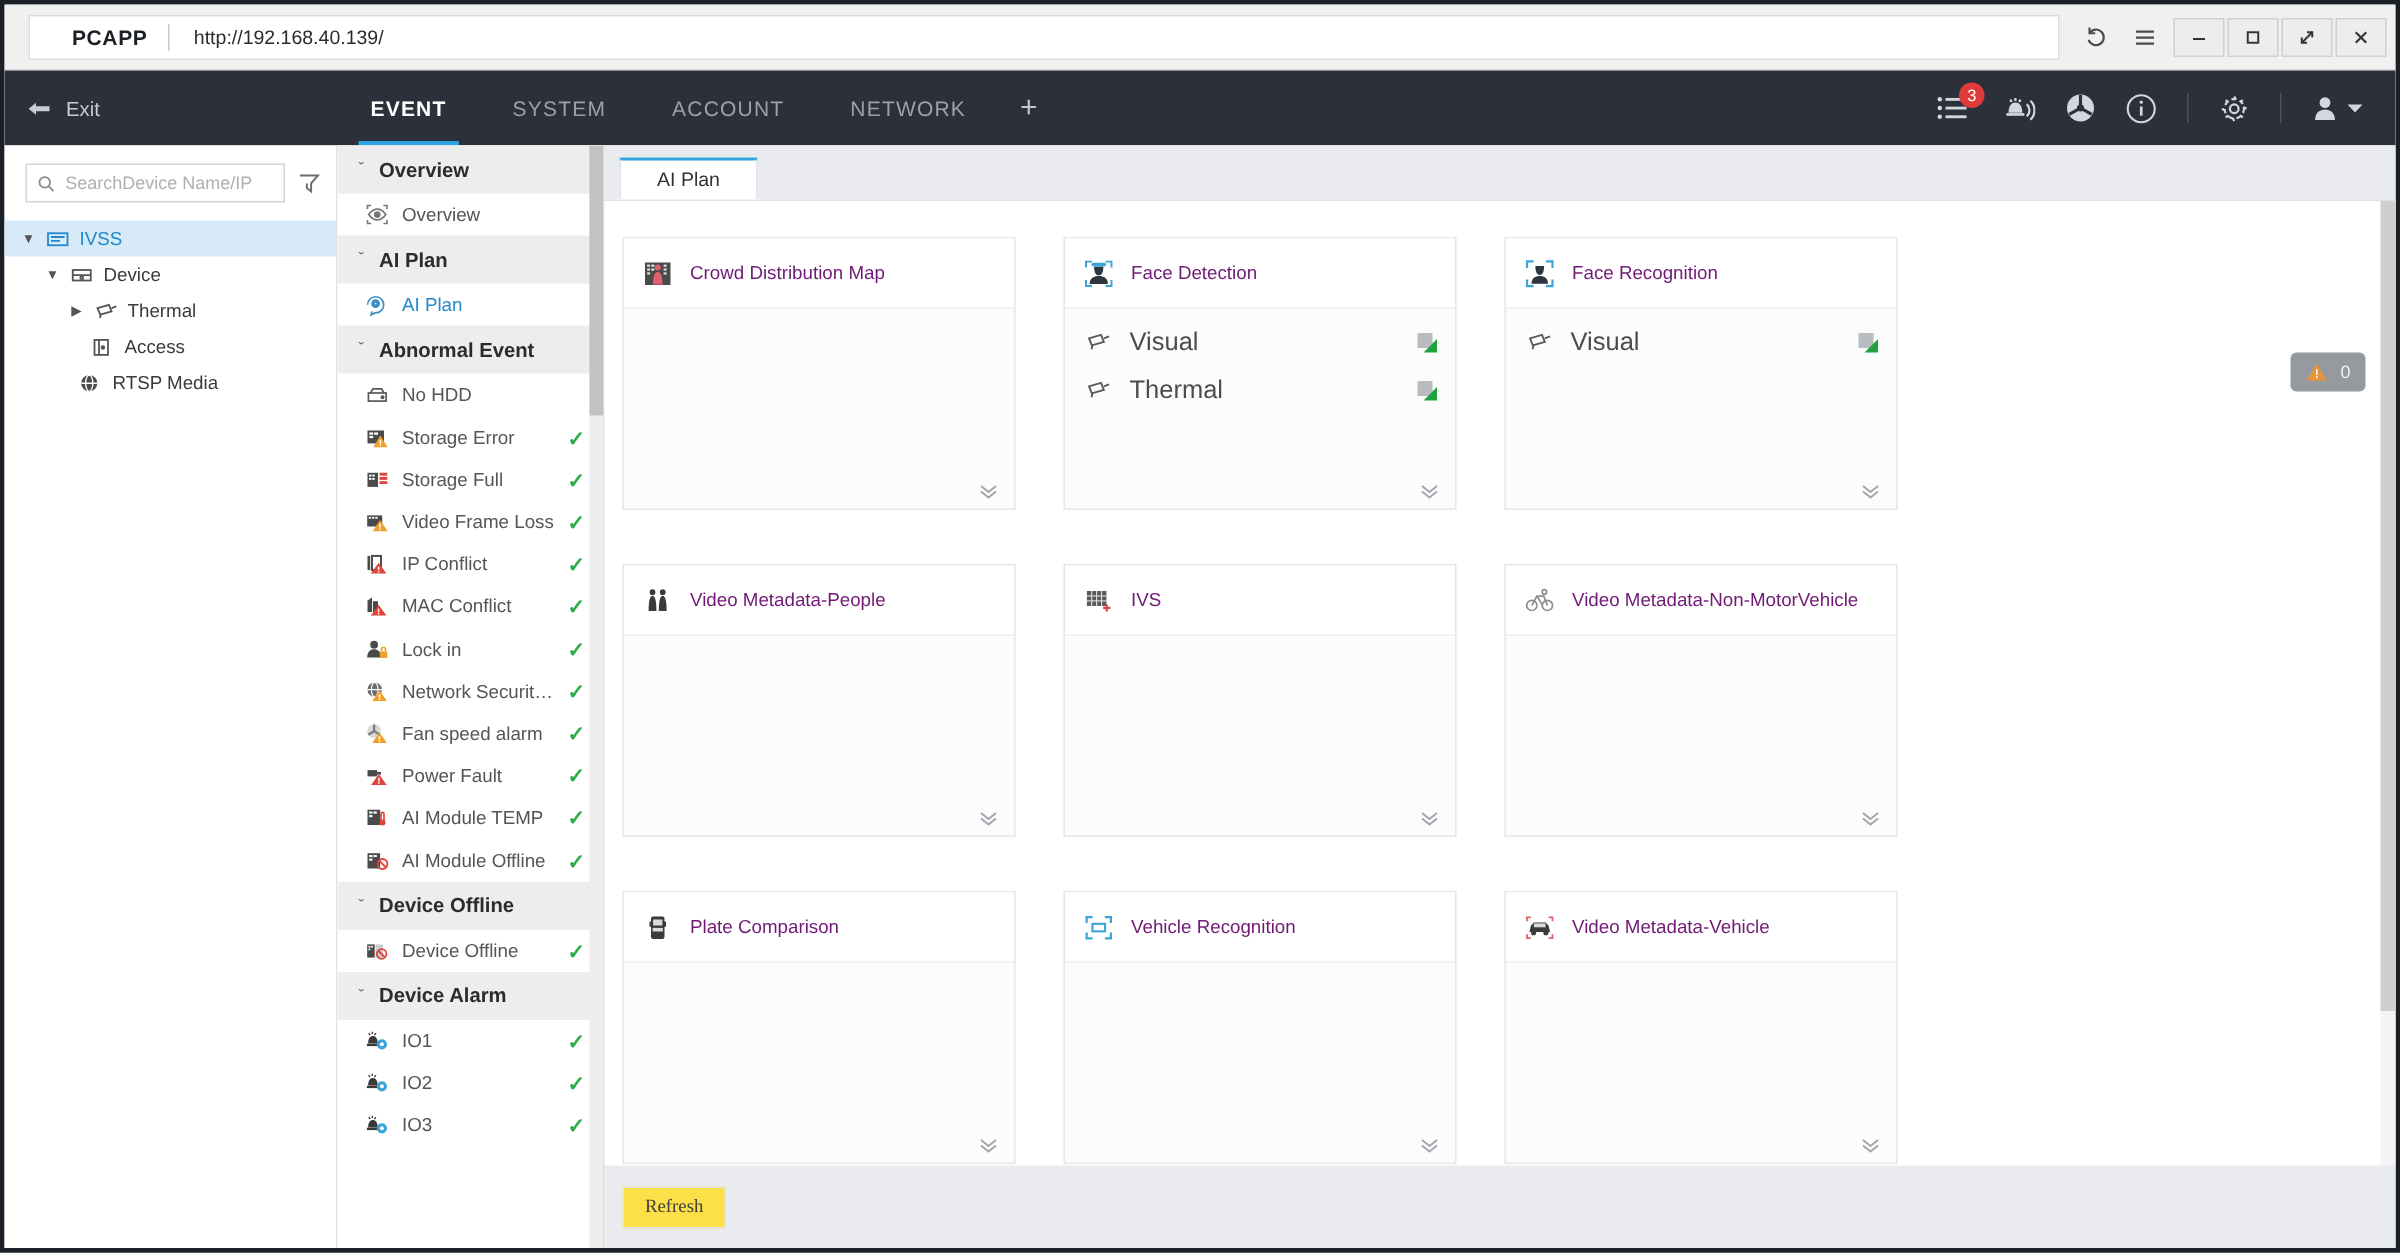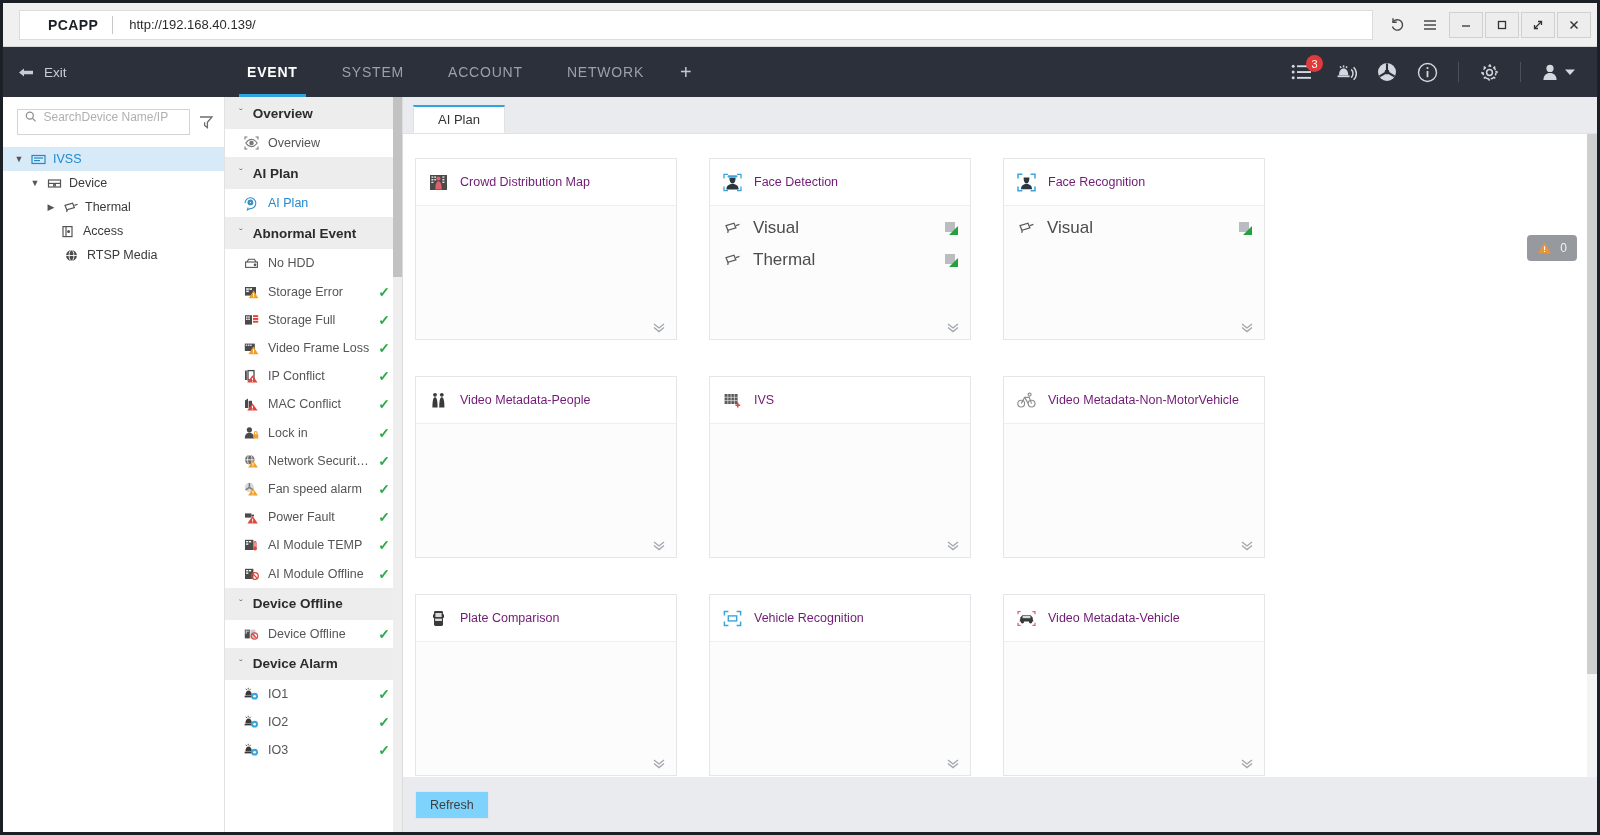--- a/index.html
+++ b/index.html
@@ -101,21 +101,21 @@
 
   
   .devpanel {
     width: 222px; background: #ffffff;
     display: flex; flex-direction: column;
     border-right: 1px solid #e2e2e2;
   }
   .searchrow { display: flex; align-items: center; padding: 12px 10px 10px 14px; gap: 8px; }
   .searchbox {
     flex: 1; height: 26px; border: 1px solid #d4d4d4; background: #fff;
-    display: flex; align-items: flex-start; gap: 7px; padding: 0 7px;
+    display: flex; align-items: center; gap: 7px; padding: 0 7px;
   }
   .searchbox input {
     border: 0; outline: 0; font-size: 12px; color: #333;
     font-family: "Liberation Sans", sans-serif; width: 100%; background: transparent;
   }
   .searchbox input::placeholder { color: #b0b0b0; }
   .filter-ico { color: #6d6d6d; cursor: pointer; display: flex; }
   .tree { padding-top: 2px; font-size: 12.5px; }
   .trow {
     display: flex; align-items: center; gap: 6px;
@@ -233,23 +233,23 @@
     background: rgba(120,124,130,.78);
     display: flex; align-items: center; gap: 8px;
     color: #f2f2f2; font-size: 12px; cursor: pointer;
   }
   .footbar {
     height: 55px; background: #e9ebee;
     display: flex; align-items: center; padding-left: 12px;
   }
   .refreshbtn {
     height: 28px; min-width: 62px; padding: 0 14px;
-    background: #7dd3fc; border: 1px solid #e3e5e8;
+    background: #fde047; border: 1px solid #e3e5e8;
     font-size: 12.5px; color: #3f3f3f; cursor: pointer;
-    font-family: Liberation Sans, sans-serif;
+    font-family: Liberation Serif, serif;
   }
   svg { display: block; }
 </style>
 </head>
 <body>
 
 <div class="app">
 
   <div class="titlebar">
     <div class="tb-brandbox">
@@ -446,21 +446,21 @@
           <span class="ticon">
             <svg width="13" height="13" viewBox="0 0 13 13" fill="none" stroke="#555" stroke-width="1.2">
               <rect x="2" y="1.6" width="9" height="10"></rect>
                 <line x1="5" y1="1.6" x2="5" y2="11.6"></line>
                 <circle cx="7.6" cy="6.6" r="0.9" fill="#555"></circle>
             </svg>
           </span>
           <span class="tlabel">Access</span>
         </div>
 
-        <div class="trow" style="padding-left:44px">
+        <div class="trow" style="padding-left:32px">
           <span class="caret empty"></span>
           <span class="ticon">
             <svg width="13" height="13" viewBox="0 0 13 13" fill="#4a4a4a">
               <circle cx="6.5" cy="6.5" r="5.4"></circle>
               <g stroke="#fff" stroke-width="0.9" fill="none">
                 <ellipse cx="6.5" cy="6.5" rx="2.4" ry="5.4"></ellipse>
                   <line x1="1.1" y1="6.5" x2="11.9" y2="6.5"></line>
               </g>
             </svg>
           </span>

